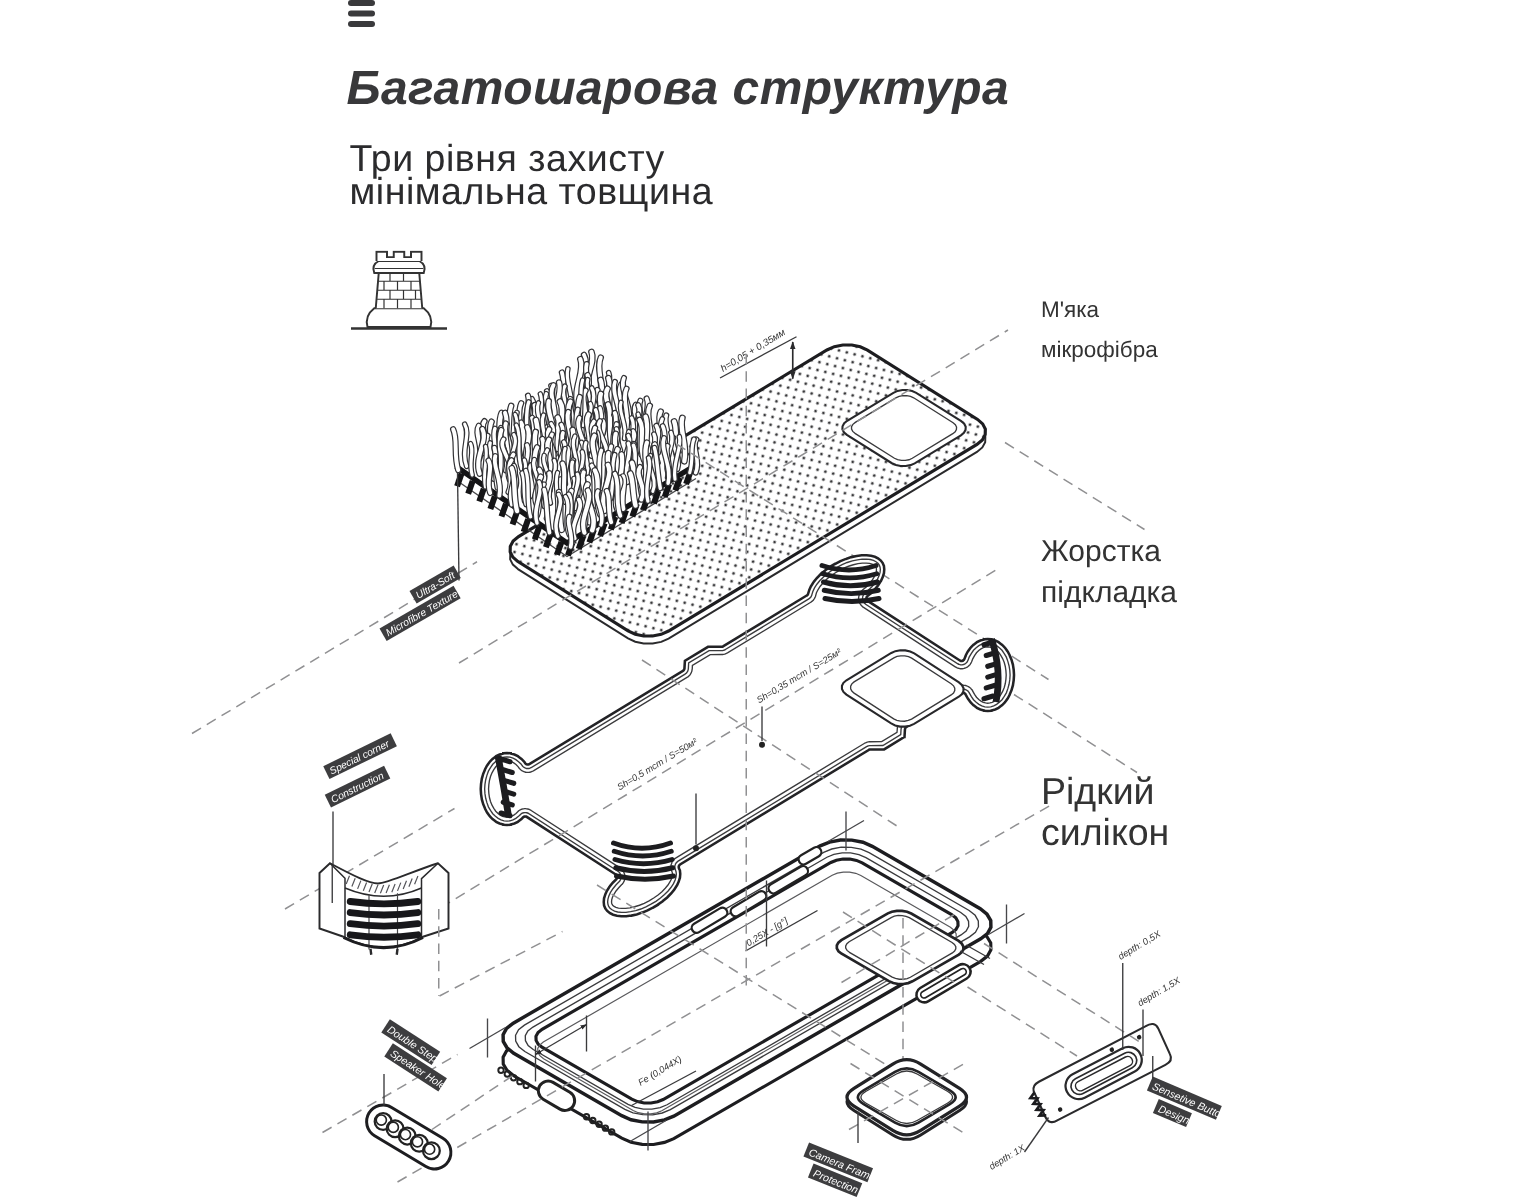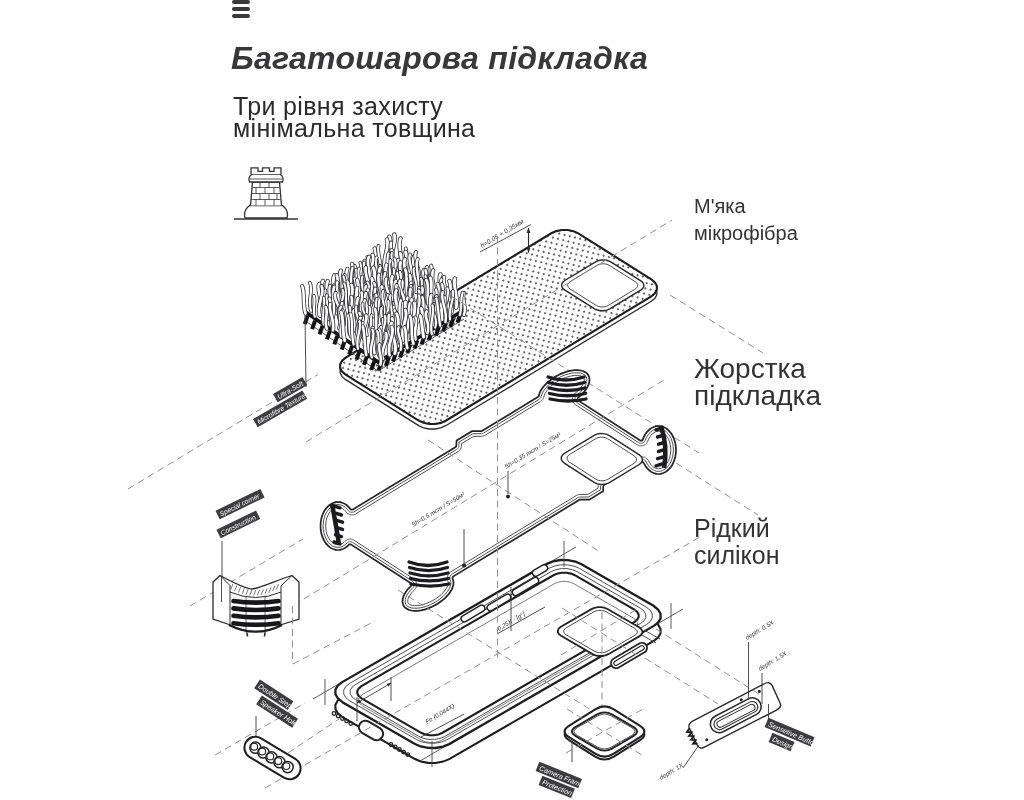--- a/index.html
+++ b/index.html
@@ -5,27 +5,27 @@
 .t{position:absolute;color:#3a3a3c}
 </style></head>
 <body>
 
 <div class="t" style="left:232px;top:0px">
 <div style="width:18px;height:3.8px;background:#3a3a3c;border-radius:2px;margin-bottom:3.2px"></div>
 <div style="width:18px;height:3.8px;background:#3a3a3c;border-radius:2px;margin-bottom:3.2px"></div>
 <div style="width:18px;height:3.8px;background:#3a3a3c;border-radius:2px"></div>
 </div>
 
-<div class="t" style="left:231px;top:40px;font-size:32px;font-weight:bold;font-style:italic;letter-spacing:0.3px;color:#38383a">Багатошарова підкладка</div>
+<div class="t" style="left:231px;top:40px;font-size:32px;font-weight:bold;font-style:italic;letter-spacing:0.3px;color:#38383a">Багатошарова структура</div>
 
 <div class="t" style="left:233px;top:95px;font-size:25px;line-height:22px;letter-spacing:0.35px;color:#2b2b2d">Три рівня захисту<br>мінімальна товщина</div>
 
-<div class="t" style="left:694px;top:193px;font-size:20px;line-height:27px;color:#333">М'яка<br>мікрофібра</div>
-
-<div class="t" style="left:694px;top:355px;font-size:28px;line-height:27px;color:#333">Жорстка<br>підкладка</div>
+<div class="t" style="left:694px;top:193px;font-size:15px;line-height:27px;color:#333">М'яка<br>мікрофібра</div>
+
+<div class="t" style="left:694px;top:355px;font-size:20px;line-height:27px;color:#333">Жорстка<br>підкладка</div>
 
 <div class="t" style="left:694px;top:515px;font-size:25px;line-height:27px;color:#333">Рідкий<br>силікон</div>
 
 <svg width="76" height="62" viewBox="0 0 76 62" style="position:absolute;left:228px;top:167px" fill="none" stroke="#333" stroke-width="1.3">
 
 <path d="M6,52 L70,52" stroke-width="1.6"></path>
 
 <path d="M17,51 Q15,43.5 21.5,38.5 L54.5,38.5 Q61,43.5 59,51 Z" fill="#fff"></path>
 
 <path d="M22.5,38.5 L24.5,15 L51.5,15 L53.5,38.5" fill="#fff"></path>

